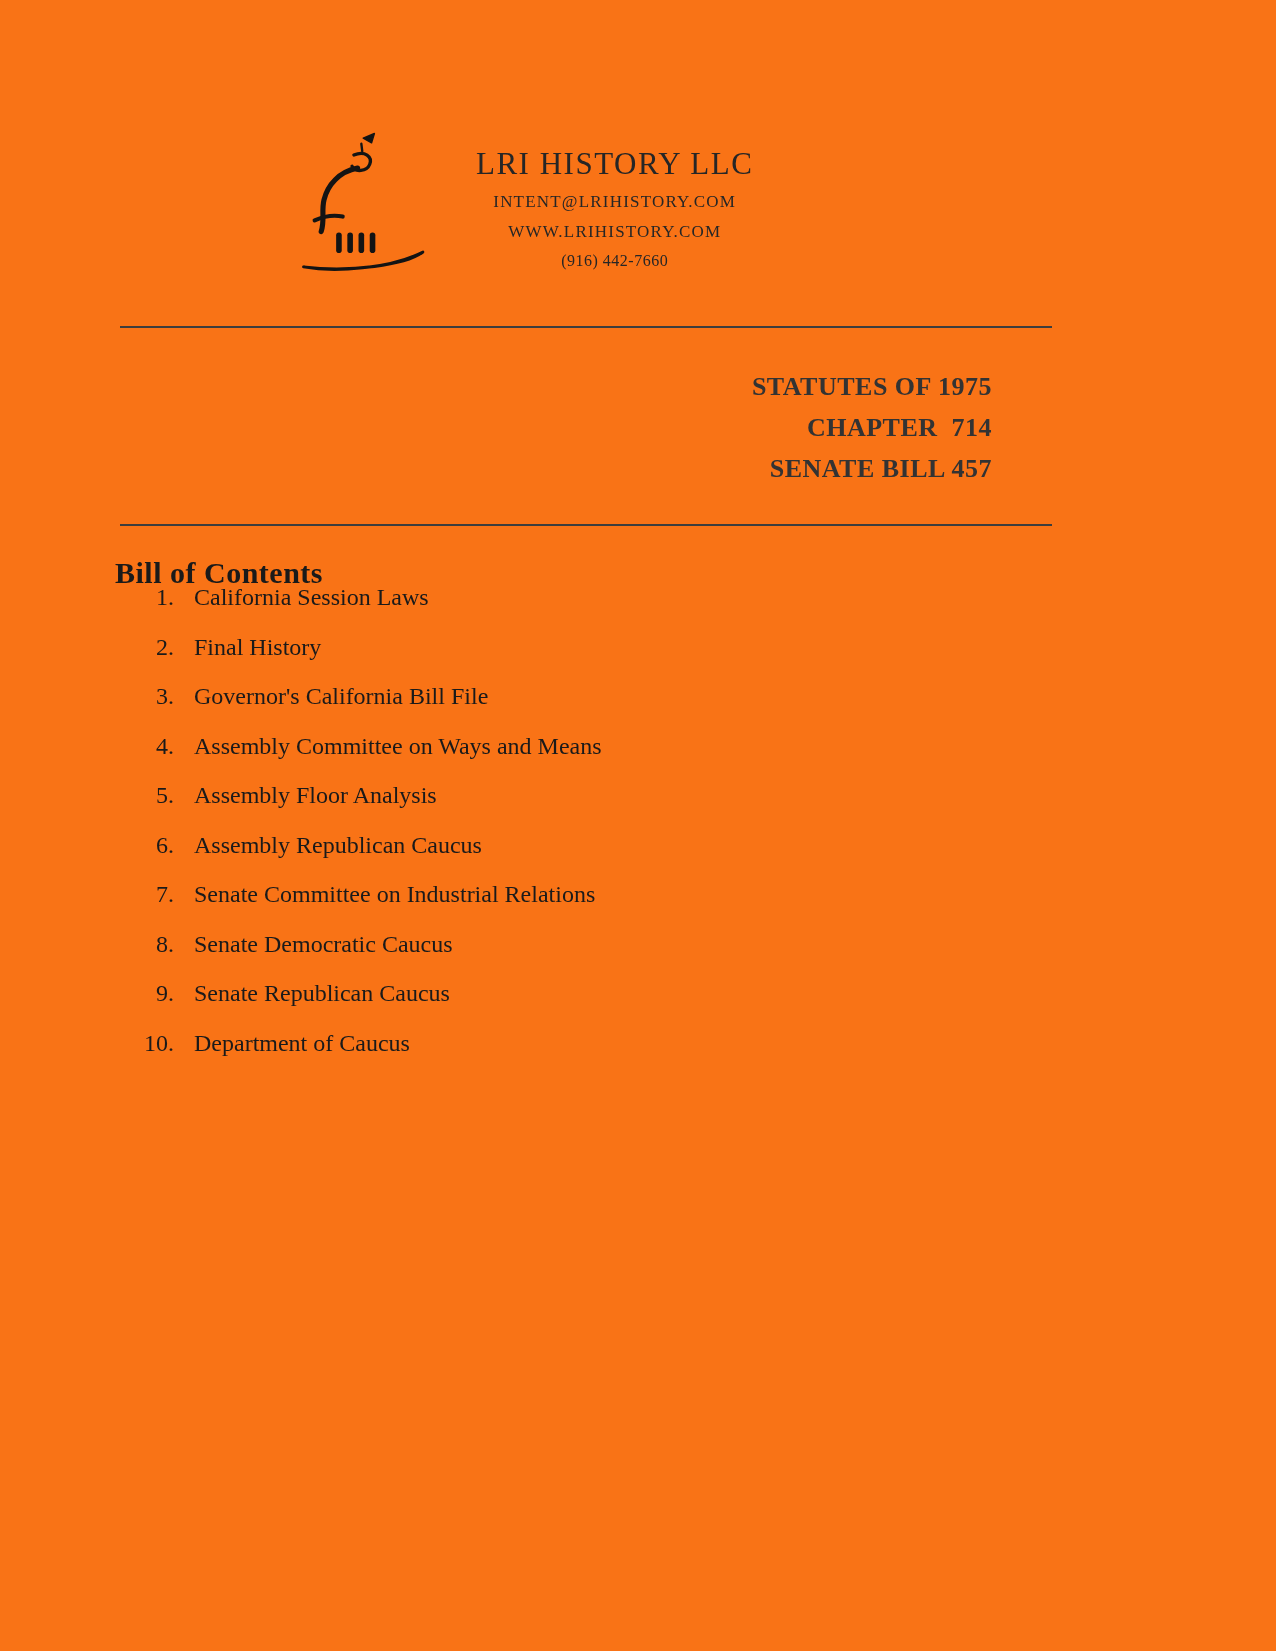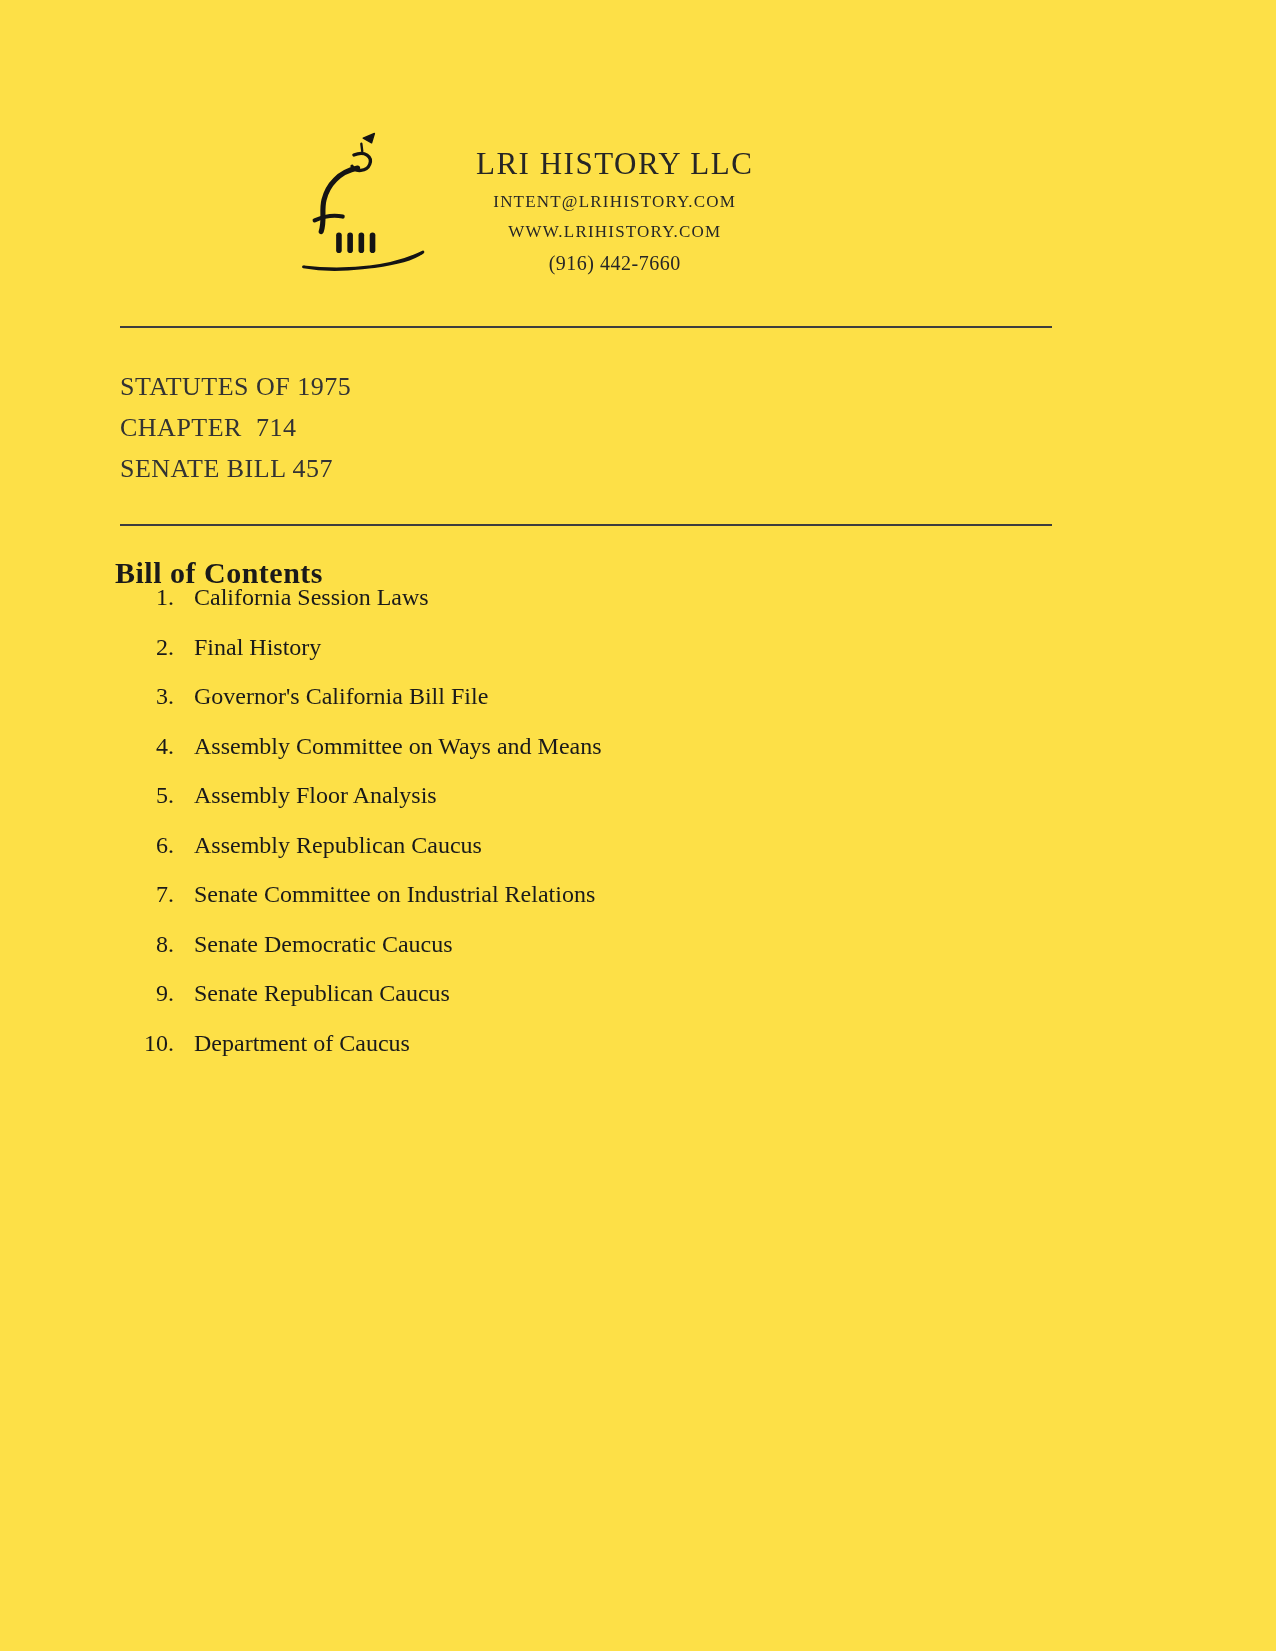--- a/index.html
+++ b/index.html
@@ -2,21 +2,21 @@
 <html><head>
 <meta charset="utf-8">
 <style>
   * { margin: 0; padding: 0; box-sizing: border-box; }
   html, body { background: #e8e8e8; }
   .page {
     position: relative;
     width: 1276px;
     height: 1651px;
     margin: 0 auto;
-    background: #fde047;
+    background: #f97316;
     font-family: "Liberation Serif", serif;
     color: #1f1f1f;
     overflow: hidden;
   }
 
   
   .header {
     position: absolute;
     top: 126px;
     left: 296px;
@@ -37,41 +37,42 @@
     color: #262626;
     white-space: nowrap;
   }
   .company-line {
     font-size: 17px;
     letter-spacing: 1.2px;
     margin-top: 10px;
     color: #262626;
     white-space: nowrap;
   }
-  .company-line.phone { font-size: 20px; letter-spacing: 0.5px; }
+  .company-line.phone { font-size: 16px; letter-spacing: 0.5px; }
 
   
   .rule {
     position: absolute;
     left: 120px;
     width: 932px;
     height: 0;
     border: none;
     border-top: 2px solid #3d3d3d;
   }
   .rule-1 { top: 326px; }
   .rule-2 { top: 524px; }
 
   
   .title-block {
     position: absolute;
     top: 366px;
     left: 120px;
     width: 872px; 
-    font-weight: normal;
+    text-align: right;
+    font-weight: bold;
     font-size: 26px;
     line-height: 41px;
     letter-spacing: 0.5px;
     color: #333333;
   }
 
   
   .toc-heading {
     position: absolute;
     top: 556px;

